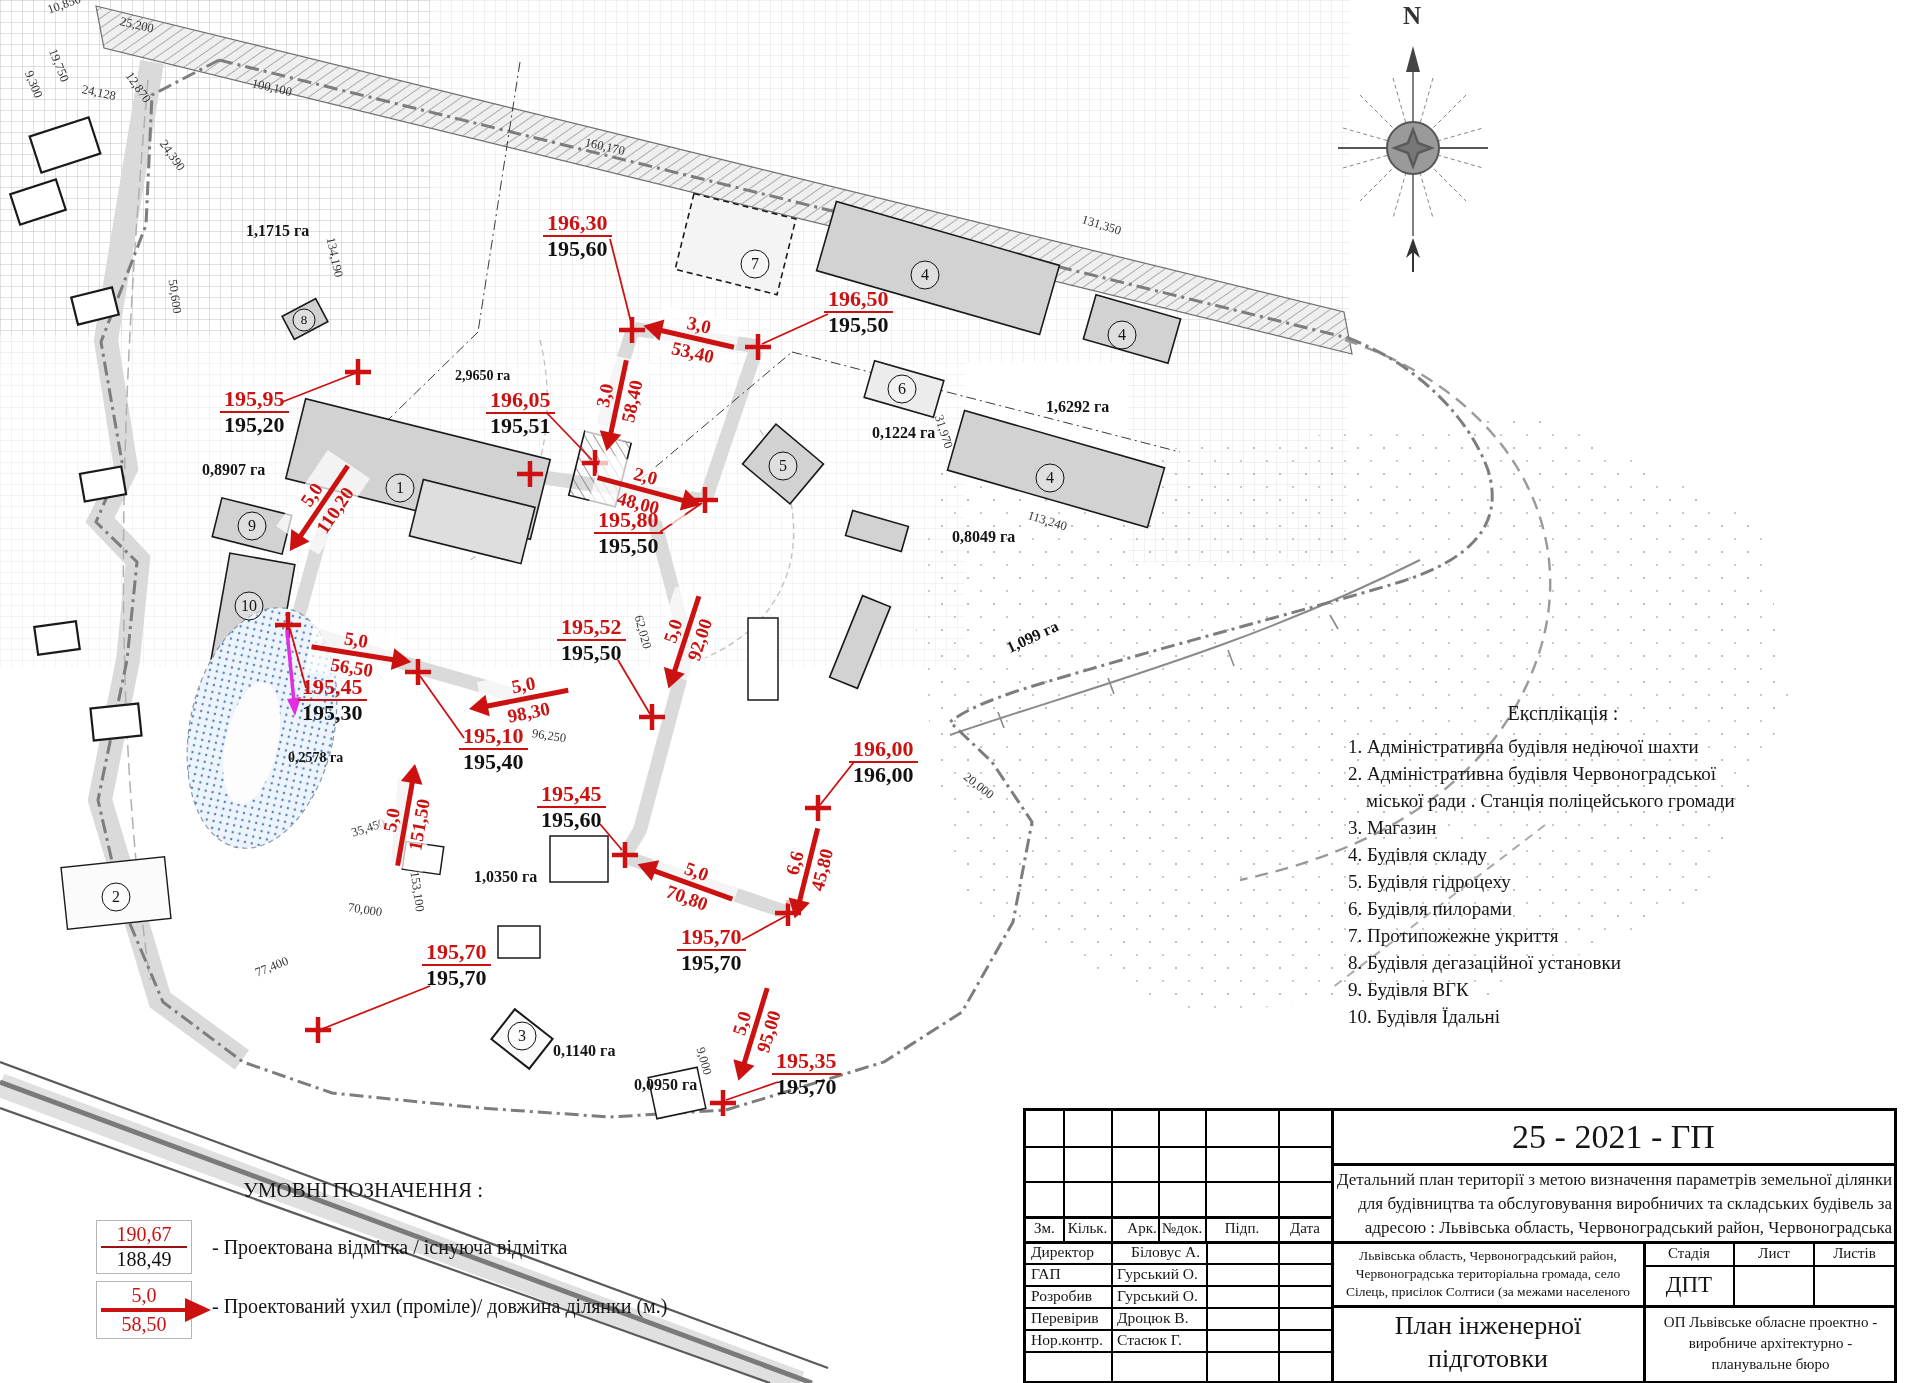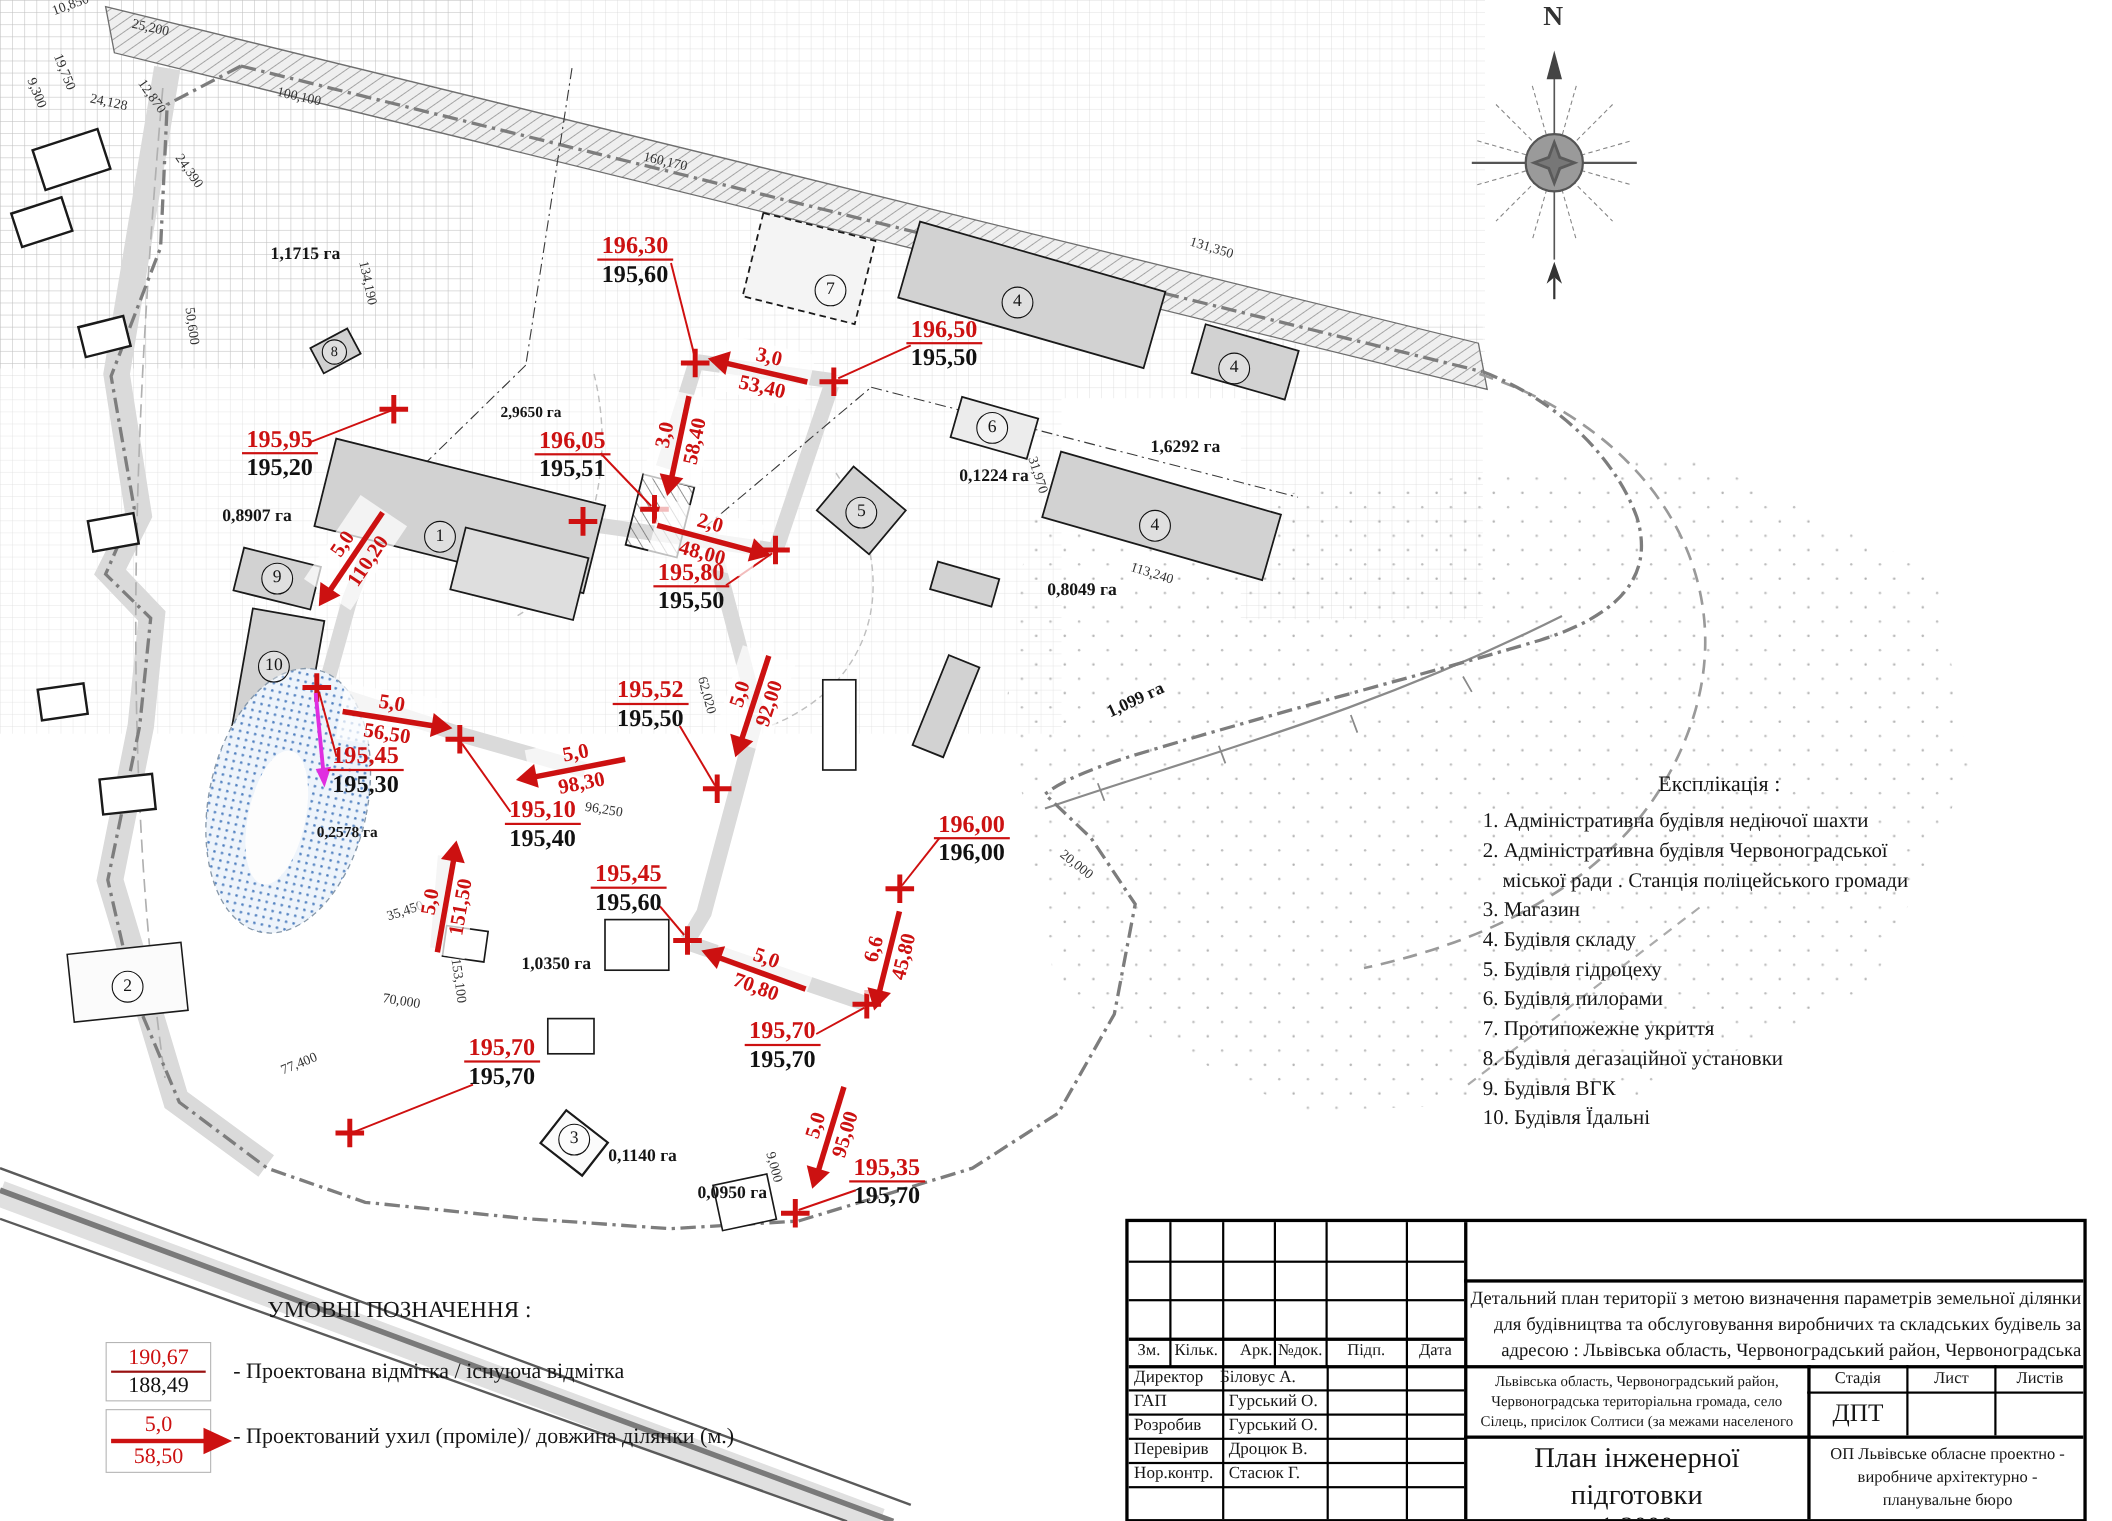--- a/index.html
+++ b/index.html
@@ -424,30 +424,31 @@
   <div class="tbl" style="left:252px;top:0;width:1.5px;height:270px"></div>
 
   <span class="hcol" style="left:0;width:37px">Зм.</span>
   <span class="hcol" style="left:38px;width:47px">Кільк.</span>
   <span class="hcol" style="left:86px;width:60px">Арк.</span>
   <span class="hcol" style="left:133px;width:46px">№док.</span>
   <span class="hcol" style="left:180px;width:72px">Підп.</span>
   <span class="hcol" style="left:253px;width:52px">Дата</span>
 
   <span class="srole" style="left:0;top:130px;width:84px">Директор</span>
-  <span class="sname" style="left:78px;top:130px;width:93px">Біловус А.</span>
+  <span class="sname" style="left:100px;top:130px;width:93px">Біловус А.</span>
   <span class="srole" style="left:0;top:152px;width:84px">ГАП</span>
   <span class="sname" style="left:86px;top:152px;width:93px">Гурський О.</span>
   <span class="srole" style="left:0;top:174px;width:84px">Розробив</span>
   <span class="sname" style="left:86px;top:174px;width:93px">Гурський О.</span>
   <span class="srole" style="left:0;top:196px;width:84px">Перевірив</span>
   <span class="sname" style="left:86px;top:196px;width:93px">Дроцюк В.</span>
   <span class="srole" style="left:0;top:218px;width:84px">Нор.контр.</span>
   <span class="sname" style="left:86px;top:218px;width:93px">Стасюк Г.</span>
 
+  <div class="tbc code" style="left:307px;top:0;width:561px;height:52px">25 - 2021 - ГП</div>
   <div class="tbc desc" style="left:309px;top:54px;width:557px;height:74px">Детальний  план території  з метою визначення параметрів земельної ділянки для будівництва та обслуговування виробничих та складських будівель за адресою : Львівська область, Червоноградський район, Червоноградська територіальна громада, село Сілець, присілок Солтиси (за межами населеного пункту)</div>
   <div class="tbc addr" style="left:309px;top:132px;width:306px;height:60px">Львівська область, Червоноградський район, Червоноградська територіальна громада, село Сілець, присілок Солтиси (за межами населеного пункту)</div>
   <span class="stagehc" style="left:619px;width:88px">Стадія</span>
   <span class="stagehc" style="left:709px;width:78px">Лист</span>
   <span class="stagehc" style="left:789px;width:79px">Листів</span>
   <div class="tbc stagev" style="left:619px;top:154px;width:88px;height:40px">ДПТ</div>
   <div class="tbc" style="left:307px;top:194px;width:310px;height:76px">
     <div class="dtit">План інженерної підготовки</div>
     <div class="dscale">1:2000</div>
   </div>

